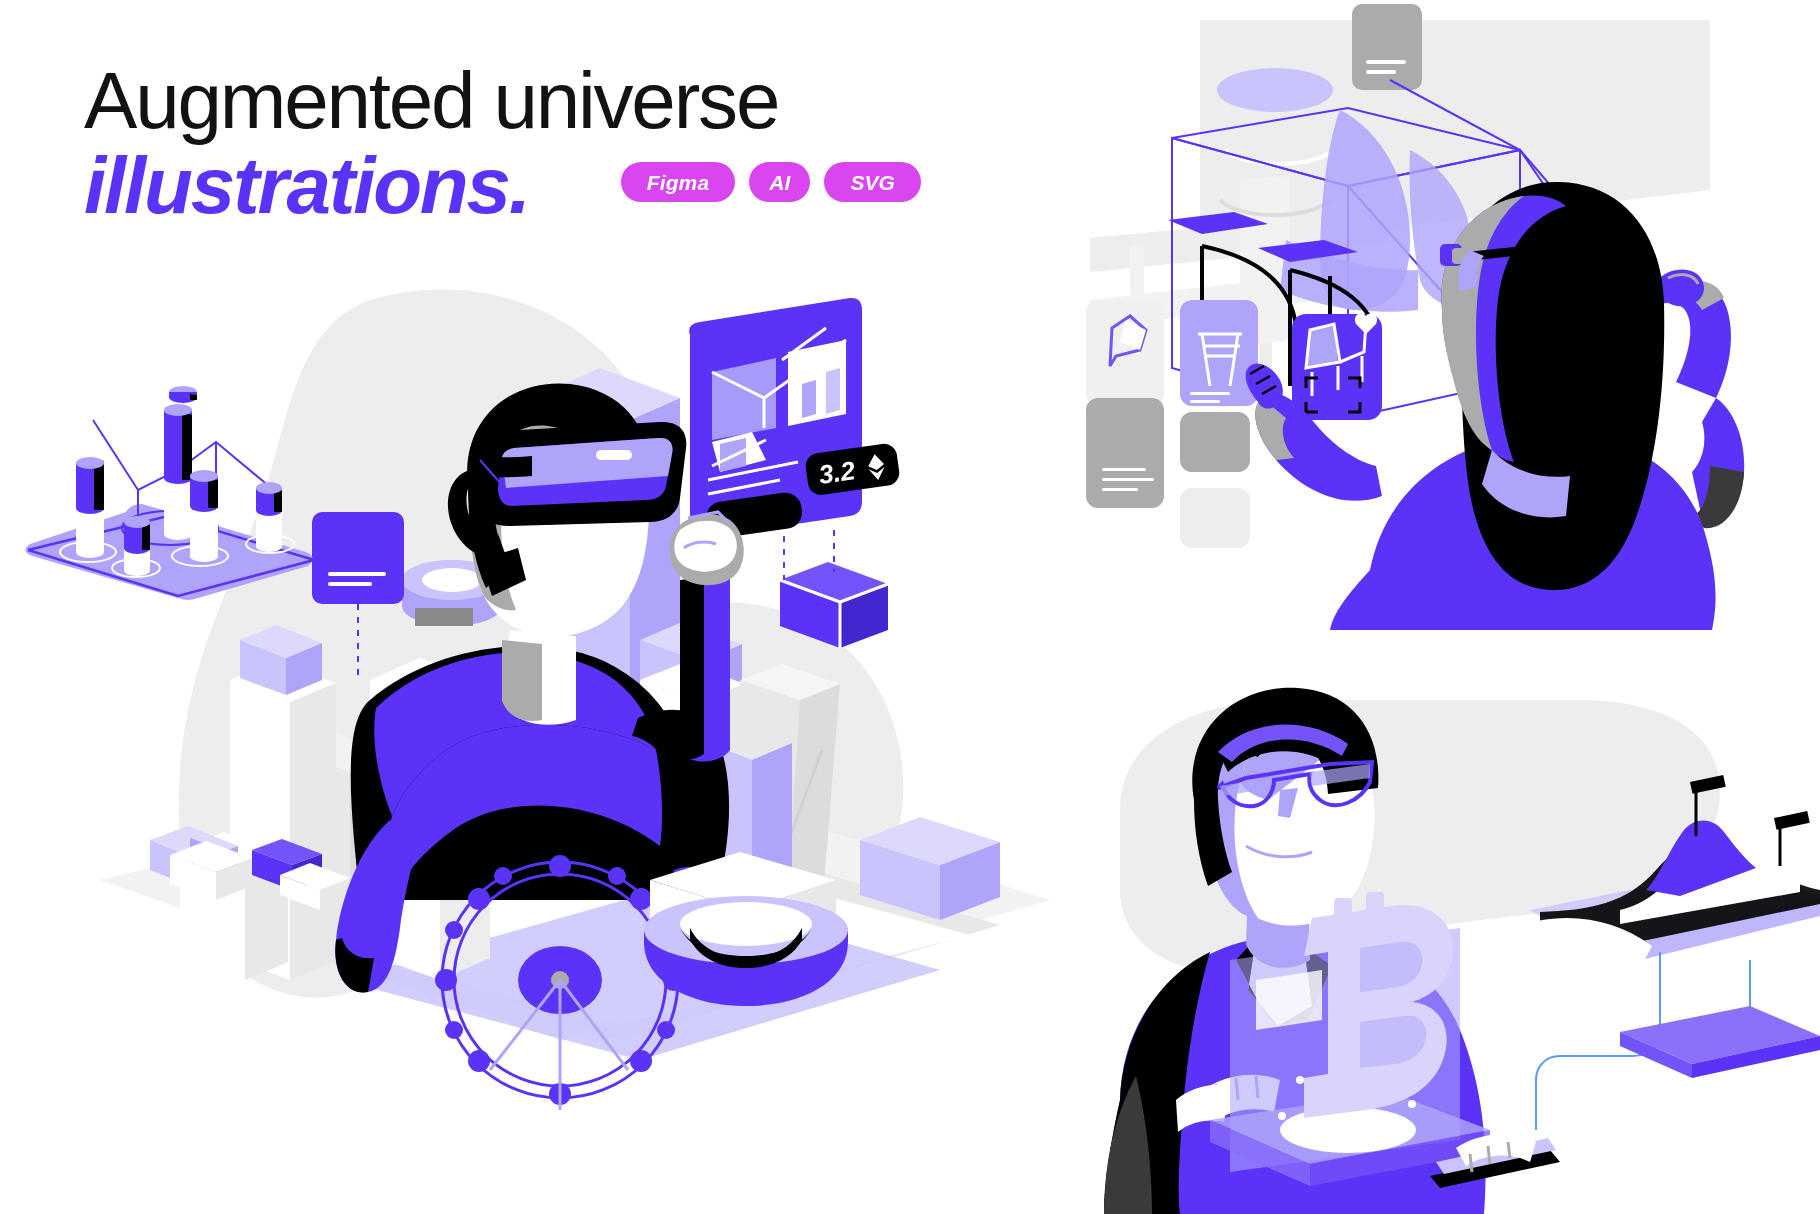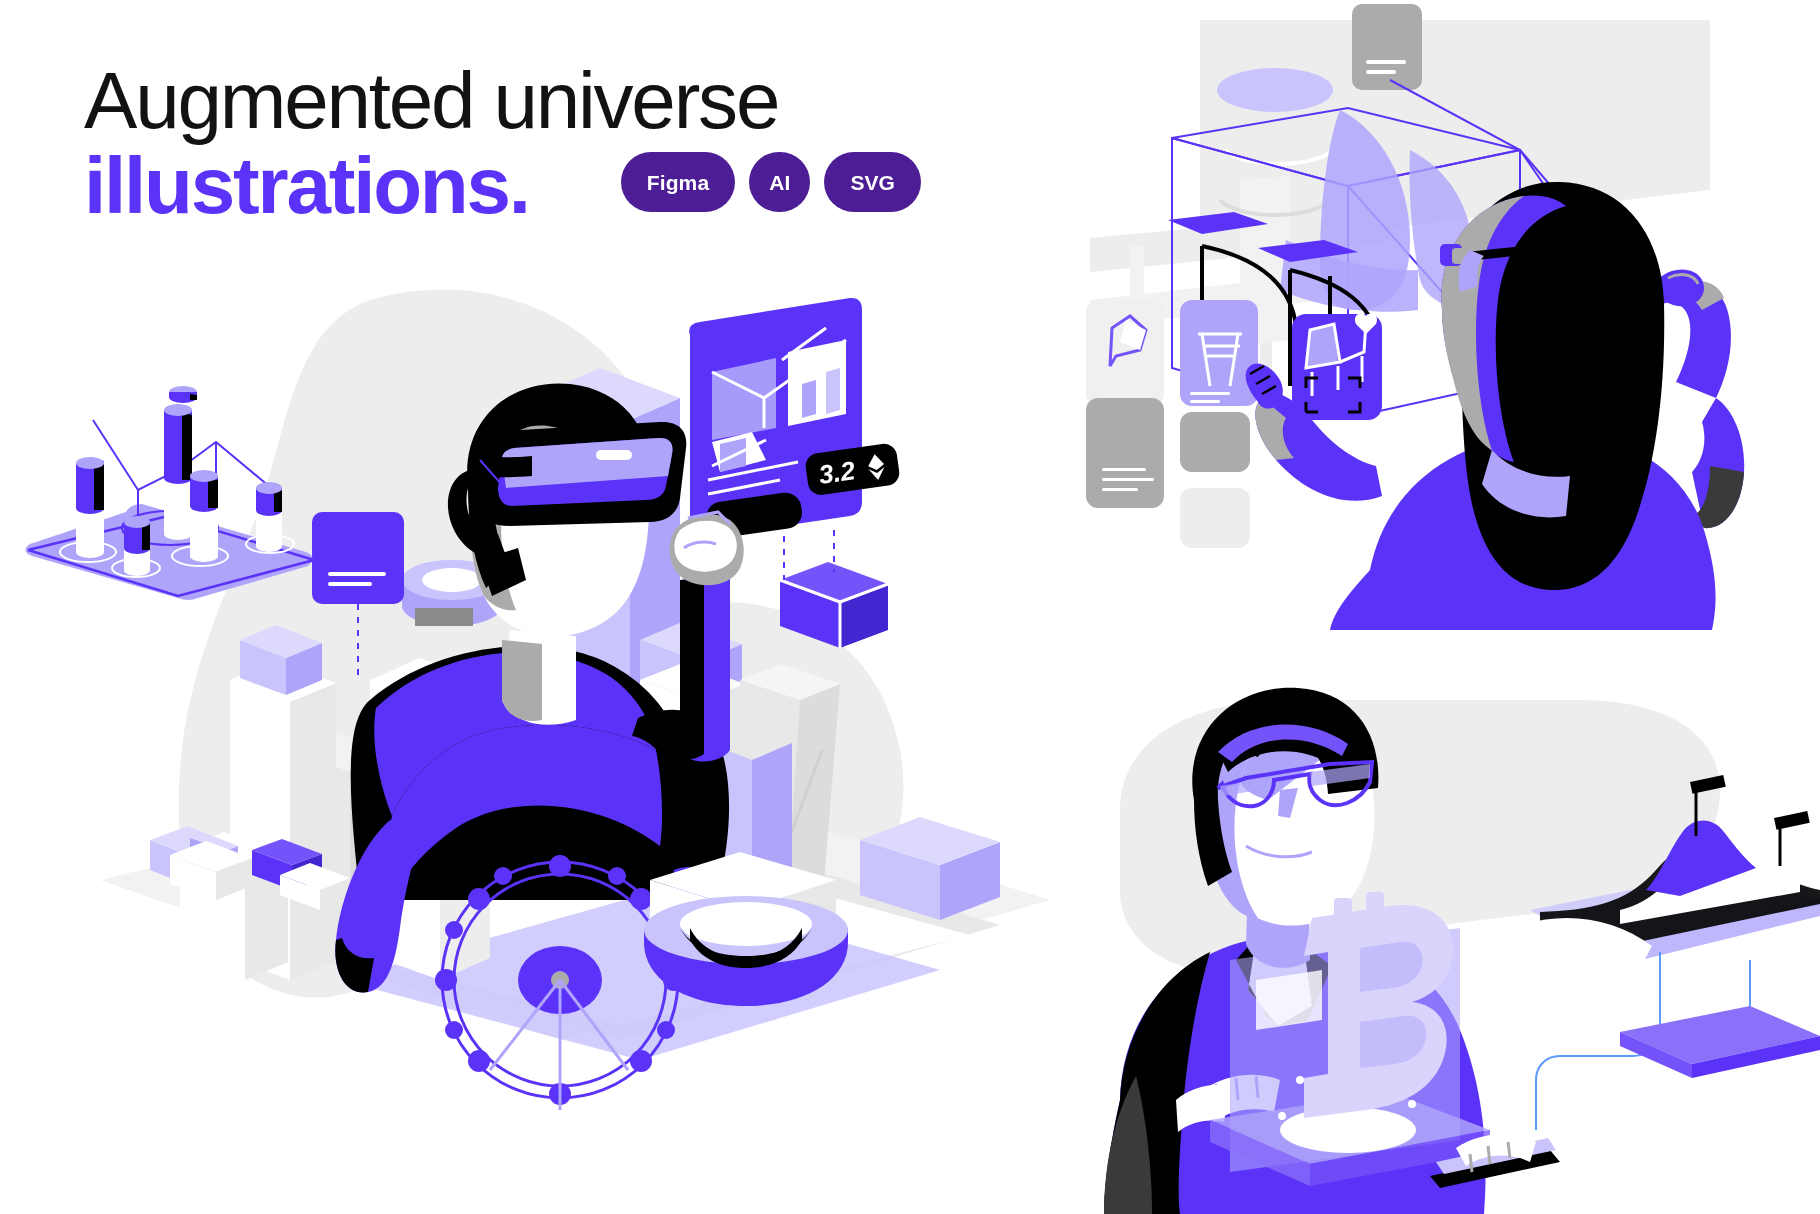--- a/index.html
+++ b/index.html
@@ -15,30 +15,30 @@
 
   
   .header{position:absolute;left:84px;top:62px;width:1000px;}
   .title-line1{
     font-size:80px;line-height:0.98;font-weight:400;color:#121212;
     letter-spacing:-2.2px;white-space:nowrap;
   }
   .title-line2{
     font-size:80px;line-height:1.0;font-weight:700;color:#5B33F8;
     letter-spacing:-2.2px;white-space:nowrap;margin-top:6px;
-    display:flex;align-items:center;
+    display:flex;align-items:center;font-style:italic;
   }
   .title-word{display:inline-block;}
   .pill-row{display:inline-flex;gap:14px;margin-left:92px;align-items:center;
             transform:translateY(-4px);}
   .pill{
-    background:#4c1d95;color:#fff;border-radius:999px;
+    background:#d946ef;color:#fff;border-radius:999px;
     font-size:21px;font-weight:700;letter-spacing:0.1px;
     display:flex;align-items:center;justify-content:center;
-    height:60px;padding:0 26px;cursor:pointer;
+    height:40px;padding:0 26px;cursor:pointer;
   }
   .pill.sq{padding:0 20px;}
 
   
   .ill{position:absolute;}
   svg{display:block;overflow:visible;}
 </style>
 </head>
 <body>
 

